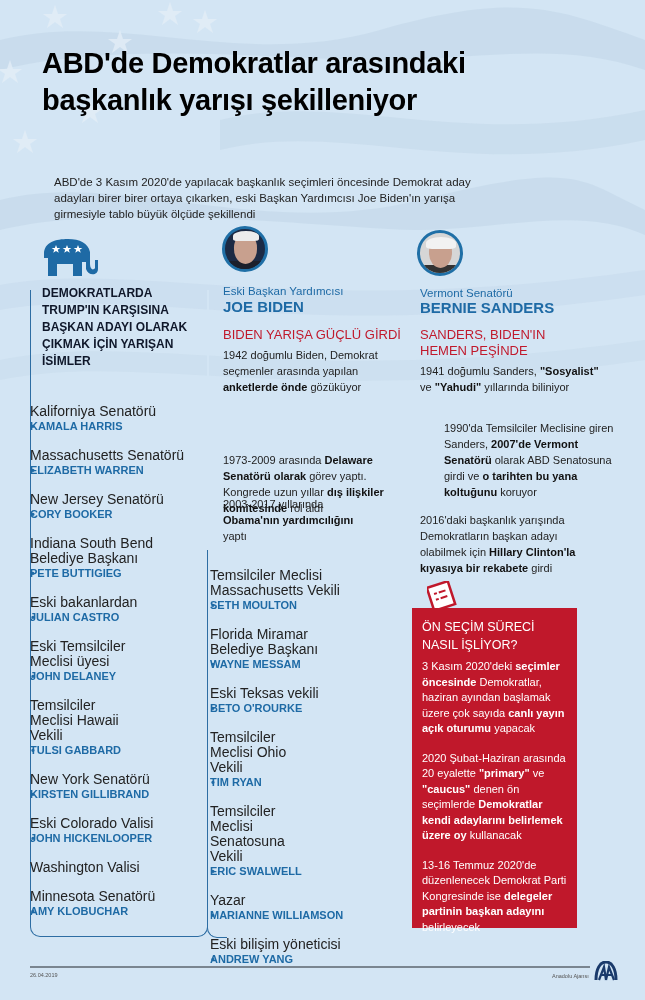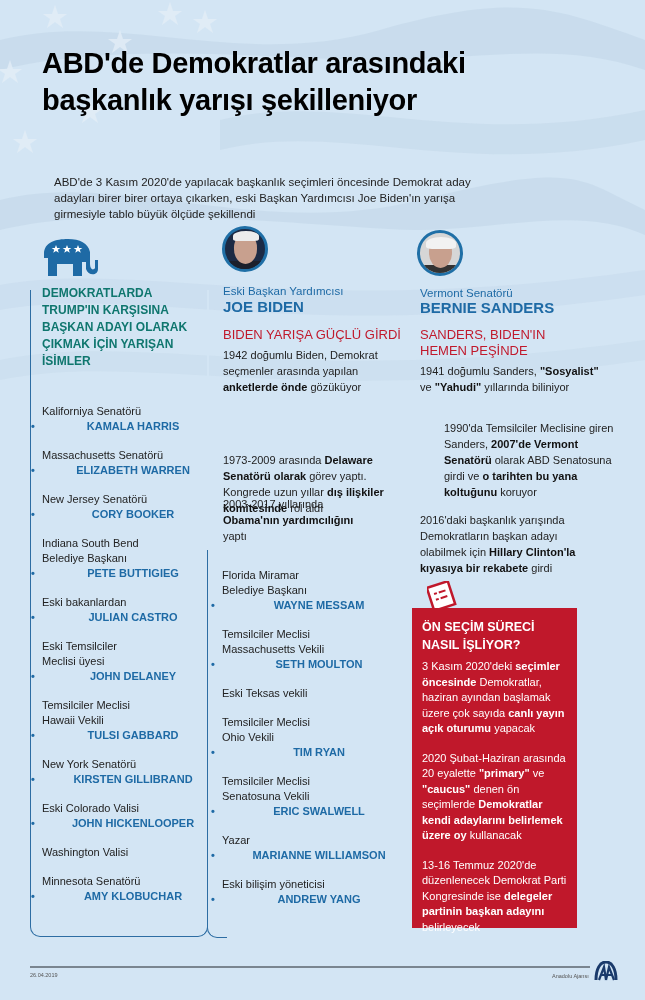--- a/index.html
+++ b/index.html
@@ -19,41 +19,41 @@
       font-size: 29px; font-weight: 700; line-height: 37px; color: #000000;
       letter-spacing: -0.3px;
     }
     .subtitle {
       position: absolute; left: 54px; top: 156px; width: 430px;
       font-size: 11.5px; line-height: 16px; color: #222; margin-top: 18px;
     }
     .elephant { position: absolute; left: 42px; top: 238px; width: 56px; height: 40px; }
     .left-heading {
       position: absolute; left: 42px; top: 285px; width: 170px;
-      font-size: 12px; font-weight: 700; line-height: 17px; color: #0f766e;
+      font-size: 12px; font-weight: 700; line-height: 17px; color: #0f172a;
     }
     .left-box {
       position: absolute; left: 30px; top: 290px; width: 178px; height: 647px;
       border-left: 1.5px solid #2d6da3; border-bottom: 1.5px solid #2d6da3;
       border-right: 1.5px solid #2d6da3; border-radius: 0 0 10px 10px;
     }
     .left-box::after {
       content: ""; position: absolute; right: -1.5px; top: 0; height: 260px; width: 1.5px; background: #d3e5f4;
     }
     .mid-box {
       position: absolute; left: 207px; top: 568px; width: 20px; height: 370px;
       border-left: 1.5px solid #2d6da3; border-bottom: 1.5px solid #2d6da3;
       border-radius: 0 0 0 10px;
     }
     .cand-list { position: absolute; }
     .cand { margin-bottom: 14px; }
-    .cand .role { font-size: 11px; line-height: 15px; color: #222; padding-left: 12px; }
+    .cand .role { font-size: 14px; line-height: 15px; color: #222; }
     .cand .name {
       font-size: 11px; line-height: 15px; font-weight: 700; color: #1e6aa5;
-      position: relative; padding-left: 28px; text-align: center;
+      position: relative; padding-left: 0;
     }
     .cand .name::before {
       content: "•"; position: absolute; left: 1px; top: 0; color: #1e6aa5;
     }
     .portrait {
       position: absolute; width: 46px; height: 46px; border-radius: 50%;
       border: 3px solid #1f6fa6; overflow: hidden; background: #1c2a44;
     }
     .portrait .face { position: absolute; left: 9px; top: 5px; width: 23px; height: 30px; border-radius: 45% 45% 50% 50%; background: #c8a08e; }
     .portrait .hair { position: absolute; left: 8px; top: 2px; width: 26px; height: 10px; border-radius: 50% 50% 20% 20%; background: #ececec; }
@@ -63,21 +63,21 @@
     .portrait.sanders .suit { background: #333; }
     .pos-label { position: absolute; font-size: 11.5px; line-height: 15px; color: #1e6aa5; }
     .pos-name { position: absolute; font-size: 15px; line-height: 18px; font-weight: 700; color: #1e6aa5; text-align: center; }
     .red-head { position: absolute; font-size: 13px; line-height: 16px; font-weight: 400; color: #c0192c; }
     .para { position: absolute; font-size: 11px; line-height: 16px; color: #222; }
     .para b { font-weight: 700; color: #111; }
     .redbox {
       position: absolute; left: 412px; top: 608px; width: 165px; height: 320px;
       background: #c0182b; color: #fff; padding: 10px 10px;
     }
-    .redbox .rh { font-size: 12.5px; font-weight: 700; line-height: 18px; margin-bottom: 5px; }
+    .redbox .rh { font-size: 12.5px; font-weight: 400; line-height: 18px; margin-bottom: 5px; }
     .redbox .rp { font-size: 11px; line-height: 15.5px; margin-bottom: 14px; }
     .redbox .rp b { font-weight: 700; }
     .ballot { position: absolute; left: 427px; top: 581px; width: 30px; height: 32px; }
     .footer-line { position: absolute; left: 30px; top: 966px; width: 560px; height: 1.5px; background: #7a8590; }
     .footer-date { position: absolute; left: 30px; top: 972px; font-size: 5.5px; color: #555; }
     .footer-agency { position: absolute; left: 552px; top: 973px; font-size: 5.5px; color: #555; }
     .aa-logo { position: absolute; left: 594px; top: 961px; width: 24px; height: 20px; }
   </style>
 </head>
 <body>
@@ -174,29 +174,30 @@
 <div class="para" style="left:223px; top:420px; width:170px;margin-top:32px;">
   <span>1973-2009 arasında </span><b>Delaware Senatörü olarak</b><span> görev yaptı. Kongrede uzun yıllar </span><b>dış ilişkiler komitesinde</b><span> rol aldı</span>
 </div>
 <div class="para" style="left:223px; top:496px; width:150px;">
   <span>2003-2017 yıllarında </span><b>Obama'nın yardımcılığını</b><span> yaptı</span>
 </div>
 
 <div class="mid-box"></div>
 <div class="cand-list" style="left:210px; top:568px; width:190px;">
   <div class="cand">
+      <div class="role" style="width:140px">Temsilciler Meclisi Massachusetts Vekili</div>
+      <div class="name">SETH MOULTON</div>
+    </div>
+  <div class="cand">
       <div class="role" style="width:110px">Florida Miramar Belediye Başkanı</div>
       <div class="name">WAYNE MESSAM</div>
     </div>
   <div class="cand">
-      <div class="role" style="width:140px">Temsilciler Meclisi Massachusetts Vekili</div>
-      <div class="name">SETH MOULTON</div>
-    </div>
-  <div class="cand">
       <div class="role">Eski Teksas vekili</div>
+      <div class="name">BETO O'ROURKE</div>
     </div>
   <div class="cand">
       <div class="role" style="width:110px">Temsilciler Meclisi Ohio Vekili</div>
       <div class="name">TIM RYAN</div>
     </div>
   <div class="cand">
       <div class="role" style="width:110px">Temsilciler Meclisi Senatosuna Vekili</div>
       <div class="name">ERIC SWALWELL</div>
     </div>
   <div class="cand">

